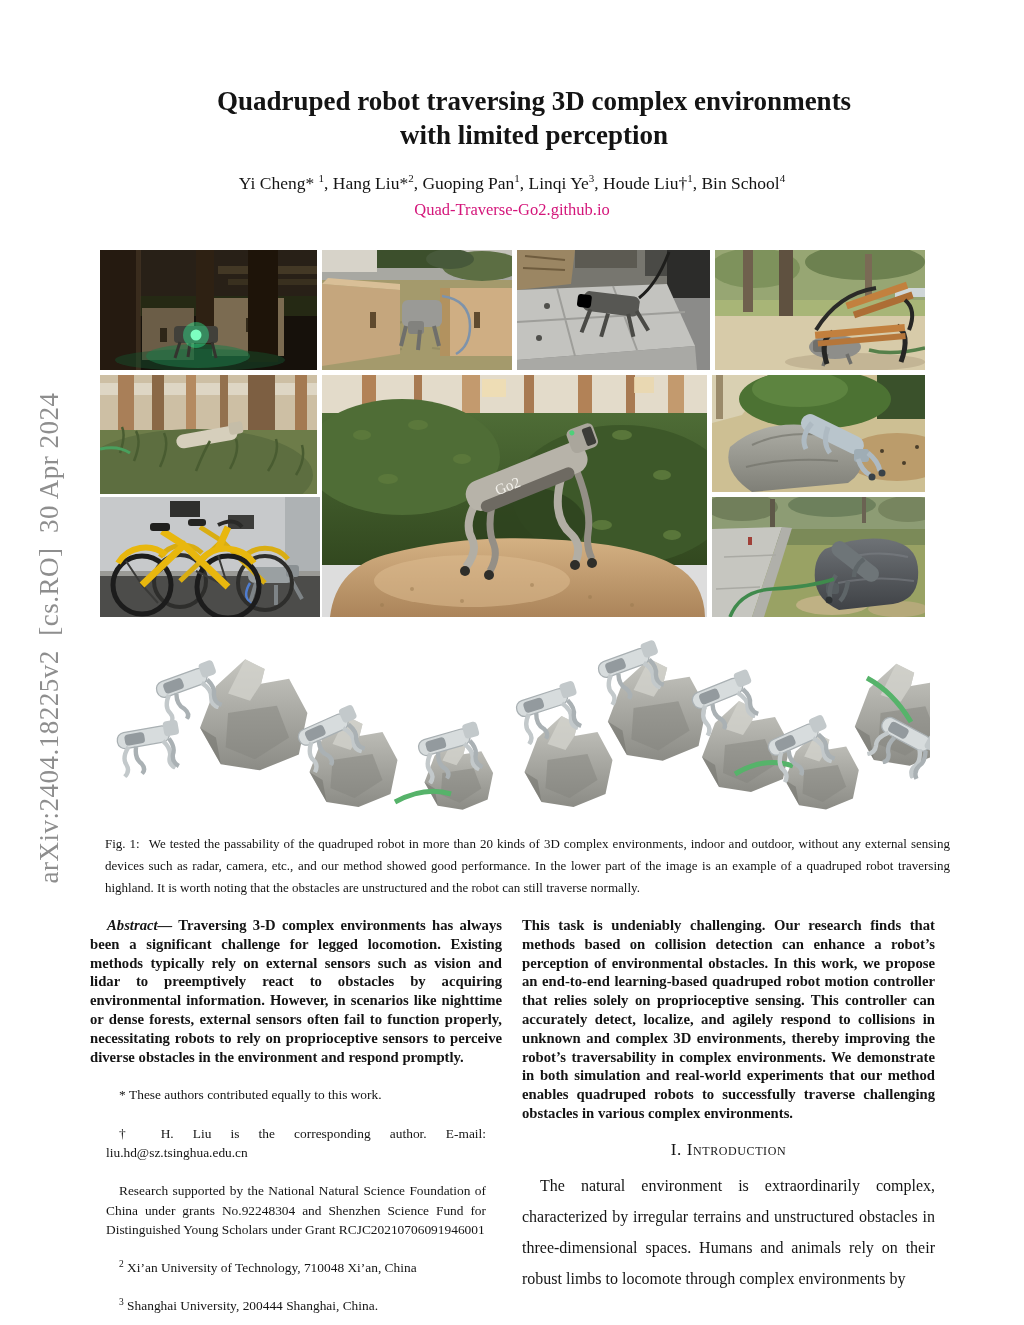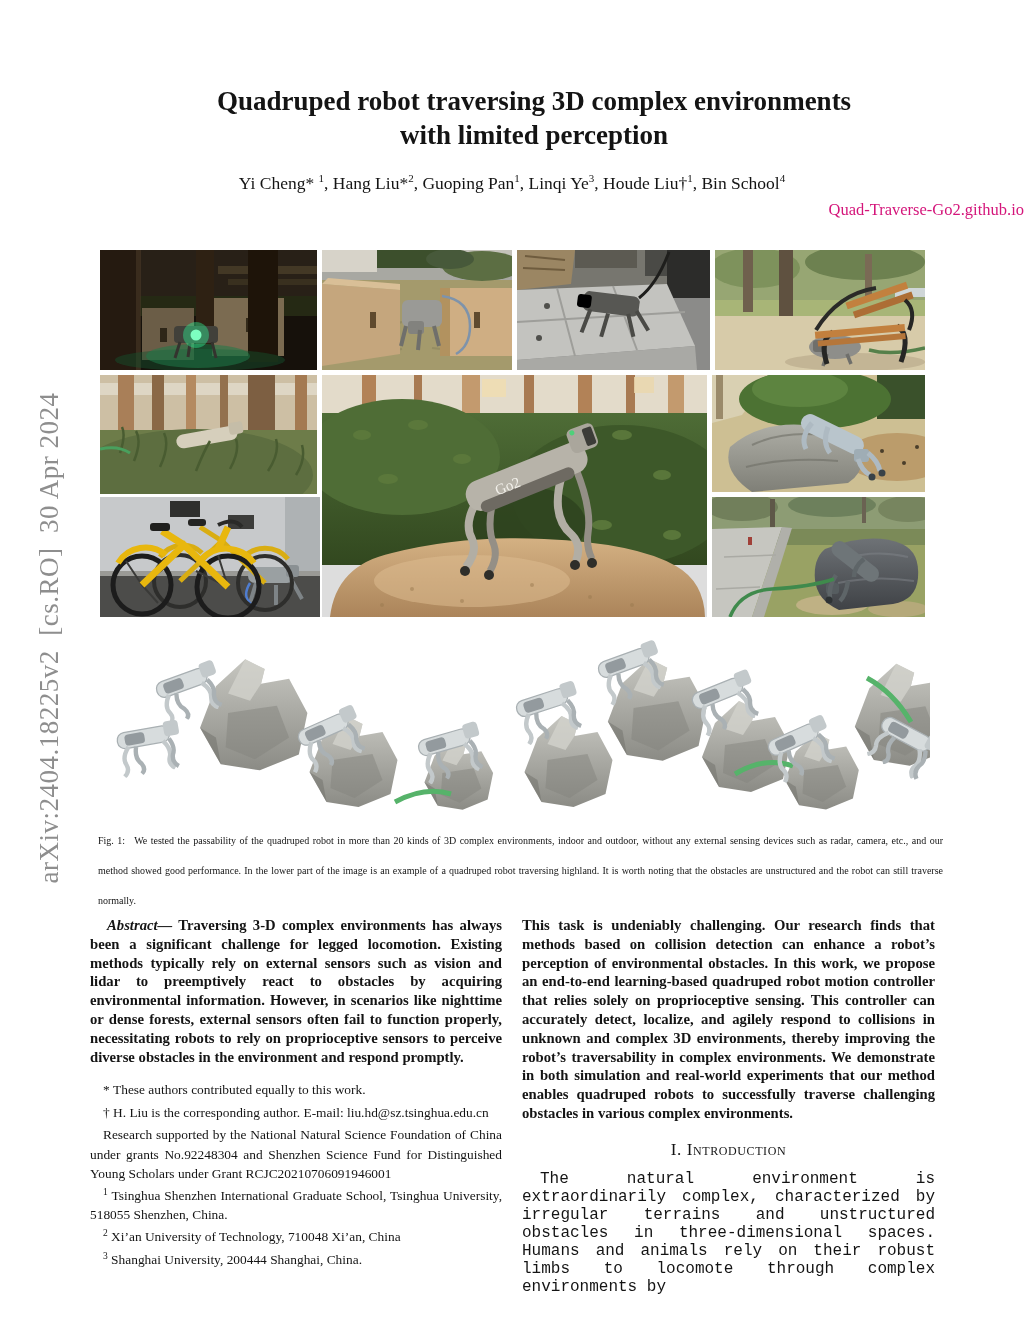--- a/index.html
+++ b/index.html
@@ -11,42 +11,42 @@
   .watermark{
     position:absolute;left:-258px;top:620px;width:620px;height:36px;
     transform:rotate(-90deg);transform-origin:center;
     text-align:center;font-size:27px;color:#8e8e8e;white-space:pre;letter-spacing:.5px;
   }
   
   .title{position:absolute;left:0;top:84px;width:100%;text-align:center;
     font-size:27px;font-weight:700;line-height:34px;padding-left:22px;}
   .authors{position:absolute;left:0;top:172px;width:100%;text-align:center;font-size:17.5px;}
   .authors sup{font-size:11px;}
-  .project-link{position:absolute;left:0;top:200px;width:100%;text-align:right;display:block;
+  .project-link{position:absolute;left:0;top:200px;width:100%;text-align:center;display:block;
     font-size:16.5px;color:#d4157a;text-decoration:none;cursor:pointer;}
   
   .ph{position:absolute;overflow:hidden;background:#ddd;}
   .ph svg{display:block;width:100%;height:100%;}
   
-  .caption{position:absolute;left:90px;top:818px;width:845px;margin:8px;
-    font-size:10px;line-height:30px;text-align:justify;}
+  .caption{position:absolute;left:90px;top:818px;width:845px;margin:15px;
+    font-size:13px;line-height:22px;text-align:justify;}
   .cap-label{margin-right:9px;}
   
   .col{position:absolute;top:916px;width:412px;}
   .col-left{left:90px;}
   .col-right{left:522px;width:413px;}
   .abstract{margin:0;font-weight:700;font-size:14.7px;line-height:18.8px;text-align:justify;}
   .abstract.first{text-indent:17px;}
   .ab-label{font-style:italic;}
   .fnblock{margin-top:11px;}
-  .fn{margin:0;font-size:13.4px;line-height:19px;text-indent:13px;text-align:justify;}
+  .fn{margin:16px;font-size:13.4px;line-height:19px;text-indent:13px;text-align:justify;}
   .fn sup{font-size:9.5px;}
   .sec-head{margin:17px 0 10px 0;text-align:center;font-weight:400;font-size:17px;
     font-variant:small-caps;letter-spacing:.6px;}
-  .body-par{margin:0;font-size:16px;line-height:18px;text-indent:18px;text-align:justify;font-family:Liberation Mono, monospace;}
+  .body-par{margin:0;font-size:16px;line-height:31px;text-indent:18px;text-align:justify;}
 </style>
 </head>
 <body>
 
 <div class="page">
 
   <div class="watermark">arXiv:2404.18225v2  [cs.RO]  30 Apr 2024</div>
 
   <div class="title">
     <div>Quadruped robot traversing 3D complex environments</div>
@@ -419,21 +419,20 @@
   </div>
 
   <p class="caption"><span class="cap-label">Fig. 1:</span><span>We tested the passability of the quadruped robot in more than 20 kinds of 3D complex environments, indoor and outdoor, without any external sensing devices such as radar, camera, etc., and our method showed good performance. In the lower part of the image is an example of a quadruped robot traversing highland. It is worth noting that the obstacles are unstructured and the robot can still traverse normally.</span></p>
 
   <div class="col col-left">
     <p class="abstract first"><span class="ab-label">Abstract—</span><span> Traversing 3-D complex environments has always been a significant challenge for legged locomotion. Existing methods typically rely on external sensors such as vision and lidar to preemptively react to obstacles by acquiring environmental information. However, in scenarios like nighttime or dense forests, external sensors often fail to function properly, necessitating robots to rely on proprioceptive sensors to perceive diverse obstacles in the environment and respond promptly.</span></p>
     <div class="fnblock">
       <p class="fn"><span>* </span><sup></sup><span>These authors contributed equally to this work.</span></p>
       <p class="fn"><span>† </span><sup></sup><span>H. Liu is the corresponding author. E-mail: liu.hd@sz.tsinghua.edu.cn</span></p>
       <p class="fn"><span></span><sup></sup><span>Research supported by the National Natural Science Foundation of China under grants No.92248304 and Shenzhen Science Fund for Distinguished Young Scholars under Grant RCJC20210706091946001</span></p>
-      <p class="fn"><span></span><sup>1</sup><span> Tsinghua Shenzhen International Graduate School, Tsinghua University, 518055 Shenzhen, China.</span></p>
       <p class="fn"><span></span><sup>2</sup><span> Xi’an University of Technology, 710048 Xi’an, China</span></p>
       <p class="fn"><span></span><sup>3</sup><span> Shanghai University, 200444 Shanghai, China.</span></p>
     </div>
   </div>
 
   <div class="col col-right">
     <p class="abstract">This task is undeniably challenging. Our research finds that methods based on collision detection can enhance a robot’s perception of environmental obstacles. In this work, we propose an end-to-end learning-based quadruped robot motion controller that relies solely on proprioceptive sensing. This controller can accurately detect, localize, and agilely respond to collisions in unknown and complex 3D environments, thereby improving the robot’s traversability in complex environments. We demonstrate in both simulation and real-world experiments that our method enables quadruped robots to successfully traverse challenging obstacles in various complex environments.</p>
     <h3 class="sec-head">I. Introduction</h3>
     <p class="body-par">The natural environment is extraordinarily complex, characterized by irregular terrains and unstructured obstacles in three-dimensional spaces. Humans and animals rely on their robust limbs to locomote through complex environments by</p>
   </div>

